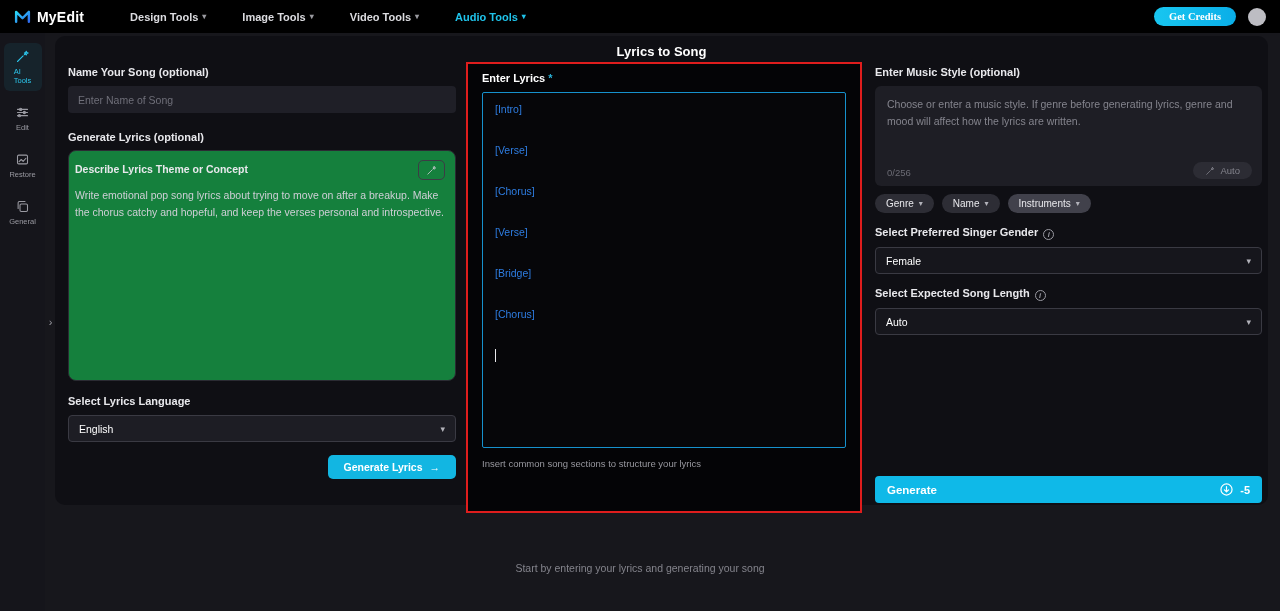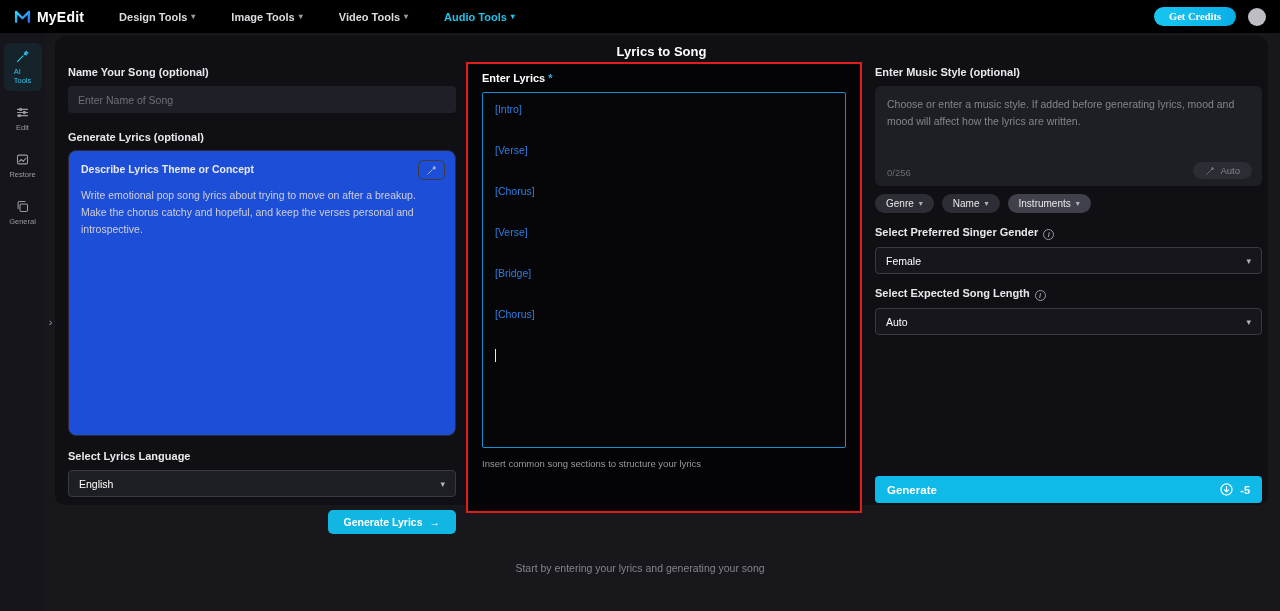--- a/index.html
+++ b/index.html
@@ -1,21 +1,21 @@
 <!DOCTYPE html>
 <html><head>
 <meta charset="utf-8">
 <style>
   *{box-sizing:border-box;margin:0;padding:0;}
   html,body{width:1280px;height:611px;}
   body{position:relative;background:#17171c;font-family:"Liberation Sans",sans-serif;overflow:hidden;}
 
   
   .navbar{position:absolute;top:0;left:0;right:0;height:33px;background:#000;display:flex;align-items:center;padding:0 14px;z-index:40;}
-  .brand{display:flex;align-items:center;gap:6px;margin-right:35px;cursor:pointer;}
+  .brand{display:flex;align-items:center;gap:6px;margin-right:46px;cursor:pointer;}
   .brand-name{color:#fff;font-weight:800;font-size:14px;letter-spacing:.2px;}
   .nav-item{font-size:11px;font-weight:600;color:#dcdce0;margin-right:36px;display:flex;align-items:center;gap:4px;cursor:pointer;}
   .nav-item .caret{font-size:8px;color:#9a9aa0;}
   .nav-item.active{color:#1fc3ea;}
   .nav-item.active .caret{color:#1fc3ea;}
   .nav-right{margin-left:auto;display:flex;align-items:center;gap:12px;}
   .btn-credits{background:linear-gradient(90deg,#18c6f0,#0aaee8);border:none;border-radius:999px;padding:4px 15px;font-size:10.5px;font-weight:700;color:#fff;font-family:Liberation Serif, serif;cursor:pointer;}
   .avatar{width:18px;height:18px;border-radius:50%;background:#bdbdc3;}
 
   
@@ -34,21 +34,21 @@
   .label{font-size:11px;font-weight:700;color:#e8e8ec;}
   .select{height:27px;background:#1d1d24;border:1px solid #3a3a43;border-radius:4px;display:flex;align-items:center;justify-content:space-between;padding:0 10px;font-size:10.5px;color:#fff;cursor:pointer;}
   .select .caret{font-size:9px;color:#b2b2ba;}
   .info{display:inline-flex;width:11px;height:11px;border:1px solid #9a9aa2;border-radius:50%;font-size:7.5px;color:#9a9aa2;align-items:center;justify-content:center;margin-left:5px;vertical-align:-1px;font-style:italic;}
 
   
   .col-left{position:absolute;left:13px;top:30px;width:388px;}
   .text-input{width:100%;height:27px;background:#1f1f27;border:none;border-radius:4px;padding:0 10px;font-size:10.5px;color:#fff;font-family:inherit;margin-top:8px;}
   .text-input::placeholder{color:#6f6f79;}
   .lbl2{margin-top:18px;}
-  .theme-card{margin-top:7px;background:#1d4ed8;border:1px solid #2b2b33;border-radius:8px;height:286px;padding:12px 12px;position:relative;}
+  .theme-card{margin-top:7px;background:#15803d;border:1px solid #2b2b33;border-radius:8px;height:231px;padding:12px 6px;position:relative;}
   .theme-title{font-size:10.5px;font-weight:700;color:#e8e8ec;}
   .theme-icon-btn{position:absolute;top:9px;right:10px;width:27px;height:20px;border:1px solid #3c3c45;border-radius:5px;background:transparent;display:flex;align-items:center;justify-content:center;cursor:pointer;}
   .theme-icon-btn svg{width:11px;height:11px;stroke:#c9c9cf;fill:none;stroke-width:1.8;stroke-linecap:round;}
   .theme-text{margin-top:12px;font-size:10.5px;line-height:1.62;color:#cfcfd6;}
   .lbl3{margin-top:14px;}
   .lang-select{margin-top:8px;}
   .gen-lyrics-row{display:flex;justify-content:flex-end;margin-top:13px;}
   .btn-generate-lyrics{background:#12b6e2;color:#fff;font-weight:700;font-size:10.5px;border:none;border-radius:5px;padding:6px 16px;display:flex;align-items:center;gap:7px;font-family:inherit;cursor:pointer;}
 
   
@@ -201,21 +201,21 @@
       <div class="lyric-tag">[Chorus]</div>
       <div class="cursor"></div>
     </div>
     <div class="lyrics-hint">Insert common song sections to structure your lyrics</div>
   </div>
   <div class="annotation"></div>
 
   <div class="col-right">
     <div class="label">Enter Music Style (optional)</div>
     <div class="style-box">
-      <div class="style-ph">Choose or enter a music style. If added before generating lyrics, mood and mood will affect how the lyrics are written.</div>
+      <div class="style-ph">Choose or enter a music style. If genre before generating lyrics, genre and mood will affect how the lyrics are written.</div>
       <div class="char-count">0/256</div>
       <button class="auto-btn">
         <svg viewBox="0 0 24 24">
           <path d="M4 20 L13 11 M15 9 l2 -2 M18 3.5 l.9 2.1 2.1 .9 -2.1 .9 -.9 2.1 -.9 -2.1 -2.1 -.9 2.1 -.9z"></path>
         </svg>
         <span>Auto</span>
       </button>
     </div>
 
     <div class="pills-row">

